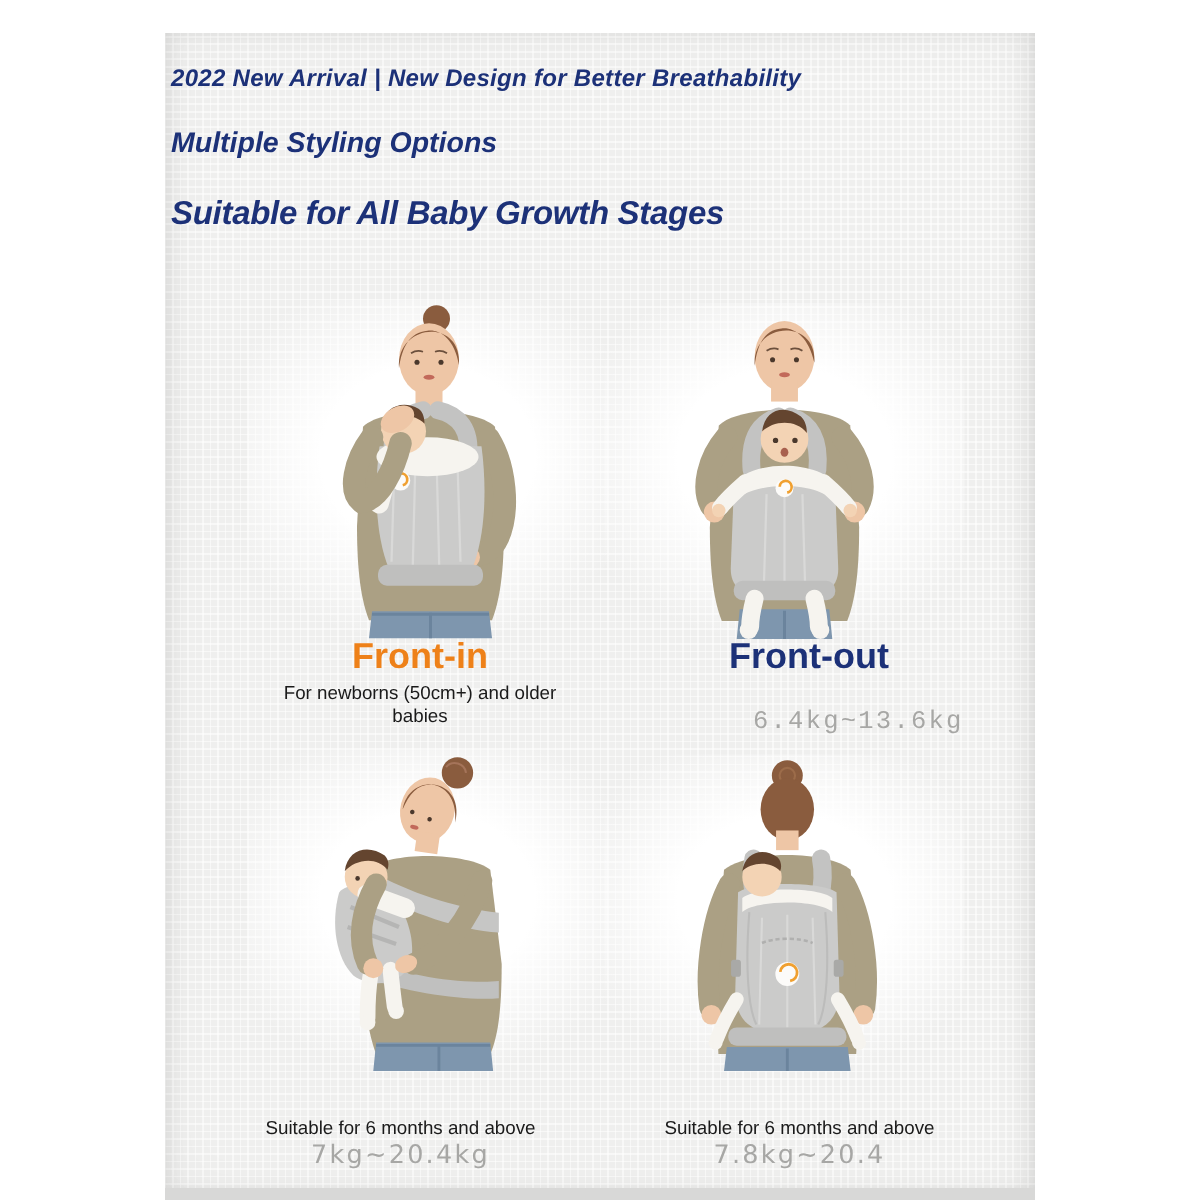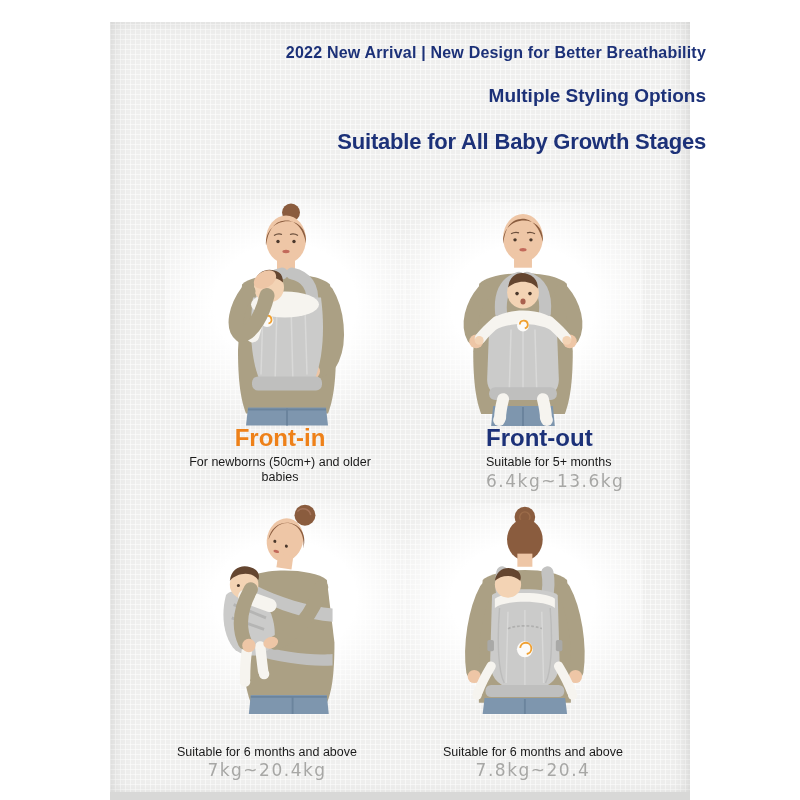--- a/index.html
+++ b/index.html
@@ -10,21 +10,21 @@
   }
   .panel{
     position:absolute;left:110px;top:22px;width:580px;height:778px;
     background-color:#efefee;
     background-image:
       repeating-linear-gradient(0deg, rgba(255,255,255,.55) 0 1px, rgba(0,0,0,0) 1px 5px),
       repeating-linear-gradient(90deg, rgba(255,255,255,.55) 0 1px, rgba(0,0,0,0) 1px 5px);
     box-shadow: inset 0 0 40px rgba(0,0,0,.04), inset 0 -8px 10px rgba(0,0,0,.05), inset 8px 0 12px rgba(0,0,0,.03), inset -8px 0 12px rgba(0,0,0,.03);
   }
   .bottom-strip{position:absolute;left:0;bottom:0;width:100%;height:8px;background:#d8d8d7;}
-  .hline{position:absolute;left:16px;width:100%;text-align:right;color:var(--navy,#1c3178);font-weight:bold;}
+  .hline{position:absolute;left:4px;width:100%;text-align:left;color:var(--navy,#1c3178);font-weight:bold;font-style:italic;}
   .h1{top:21px;font-size:16px;line-height:20px;letter-spacing:.2px;}
   .h2{top:63px;font-size:19px;line-height:22px;}
   .h3{top:107px;font-size:22px;line-height:26px;letter-spacing:-.2px;}
   .photo{
     position:absolute;
     background:radial-gradient(ellipse 62% 56% at 50% 46%, #ffffff 48%, rgba(255,255,255,0) 100%);
   }
   .photo svg{width:100%;height:100%;display:block;}
   #photo1{left:55px;top:178px;width:240px;height:226px;}
   #photo2{left:293px;top:180px;width:240px;height:224px;}
@@ -32,21 +32,21 @@
   #photo4{left:293px;top:481px;width:240px;height:211px;}
   .card-label{position:absolute;font-size:24px;line-height:24px;font-weight:bold;}
   .card-desc{position:absolute;font-size:12.5px;line-height:15px;font-weight:normal;color:var(--text_dark,#1a1a1a);}
   .card-weight{position:absolute;font-size:17px;line-height:21px;font-weight:400;letter-spacing:1.5px;
     color:var(--weight_gray,#a7a7a5);font-family:"DejaVu Sans",sans-serif;}
   .ctr{width:220px;text-align:center;}
   .lft{width:210px;text-align:left;}
   .c-orange{color:var(--orange,#ee8119);}
   .c-navy{color:var(--navy,#1c3178);}
   #label1{left:60px;top:404px;} #desc1{left:60px;top:433px;} #w1{left:60px;top:448px;}
-  #label2{left:376px;top:404px;} #desc2{left:376px;top:433px;} #w2{left:376px;top:449px;}
+  #label2{left:376px;top:404px;} #desc2{left:376px;top:433px;} #w2{left:392px;top:449px;font-family:Liberation Mono, monospace;}
   #label3{left:47px;top:695px;} #desc3{left:47px;top:723px;} #w3{left:47px;top:738px;}
   #label4{left:313px;top:695px;} #desc4{left:313px;top:723px;} #w4{left:313px;top:738px;}
 
   
   .skin{fill:#eec6a6}.bskin{fill:#f3d3b4}.hair{fill:#8a5c3e}.bhair{fill:#64452f}
   .top{fill:#aba084}.topstroke{stroke:#aba084;fill:none;stroke-width:15;stroke-linecap:round}
   .jeans{fill:#7e96ae}.carrier{fill:#cbcbca}.carrier2{fill:#bfbfbe}
   .strap{stroke:#c3c3c2;fill:none;stroke-linecap:round}
   .white{fill:#f6f4ef}.whitestroke{stroke:#f6f4ef;fill:none;stroke-linecap:round}
   .mesh{stroke:#d9d9d8;stroke-width:1.5;fill:none}
@@ -231,21 +231,20 @@
         <circle cx="122" cy="156" r="8.5" fill="#fcfbf9"></circle>
         <path d="M117,154.5 a6,6 0 1 1 7,6.5" stroke="#f0a030" stroke-width="2" fill="none"></path>
       </g>
     </svg>
   </div>
 
   <div class="card-label ctr c-orange" id="label1">Front-in</div>
   <div class="card-desc  ctr" id="desc1">For newborns (50cm+) and older babies</div>
 
   <div class="card-label lft c-navy" id="label2">Front-out</div>
-  <div class="card-desc  lft" id="desc2">Suitable for 5+ months</div>
   <div class="card-weight lft" id="w2">6.4kg~13.6kg</div>
 
   <div class="card-desc  ctr" id="desc3">Suitable for 6 months and above</div>
   <div class="card-weight ctr" id="w3">7kg~20.4kg</div>
 
   <div class="card-desc  ctr" id="desc4">Suitable for 6 months and above</div>
   <div class="card-weight ctr" id="w4">7.8kg~20.4</div>
 
   <div class="bottom-strip"></div>
 </div>

